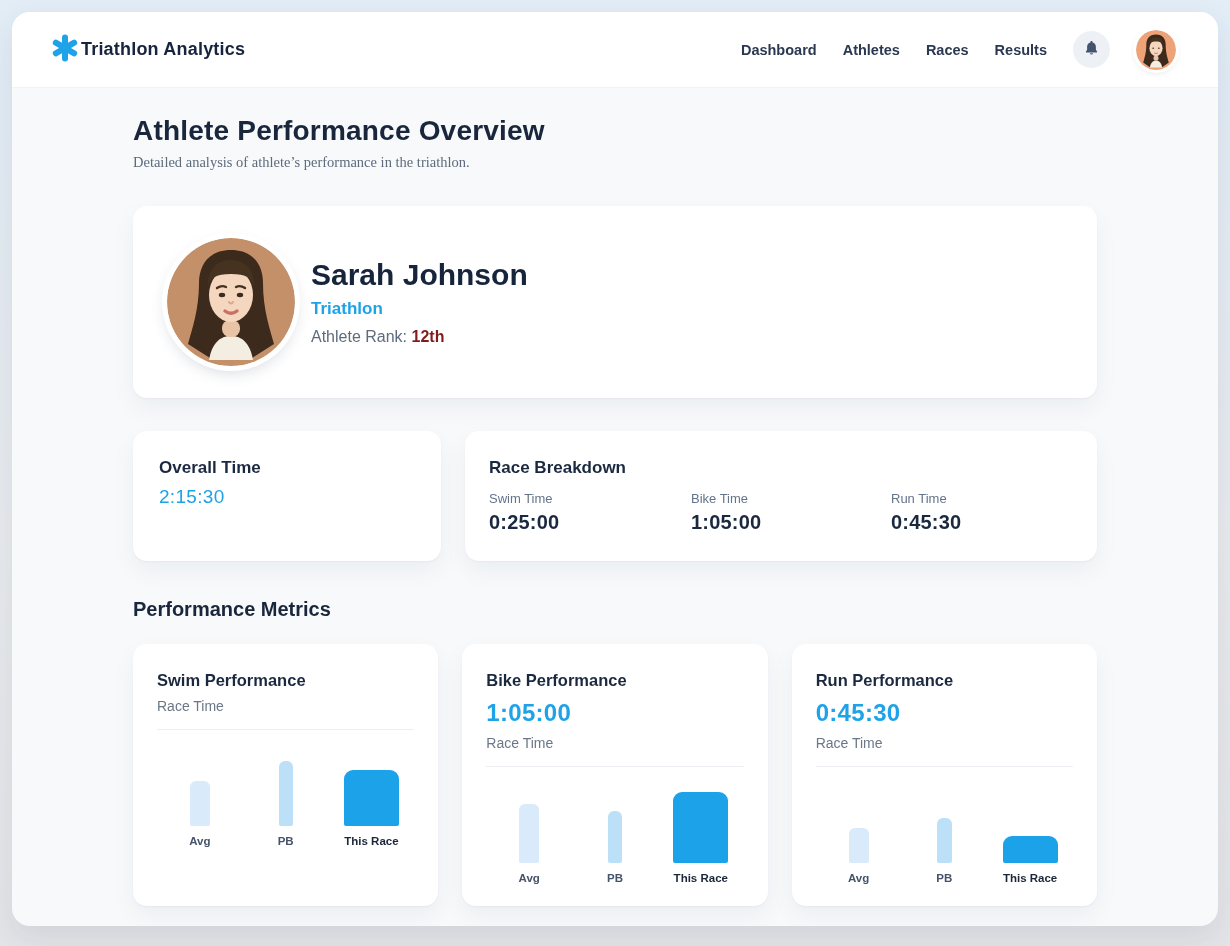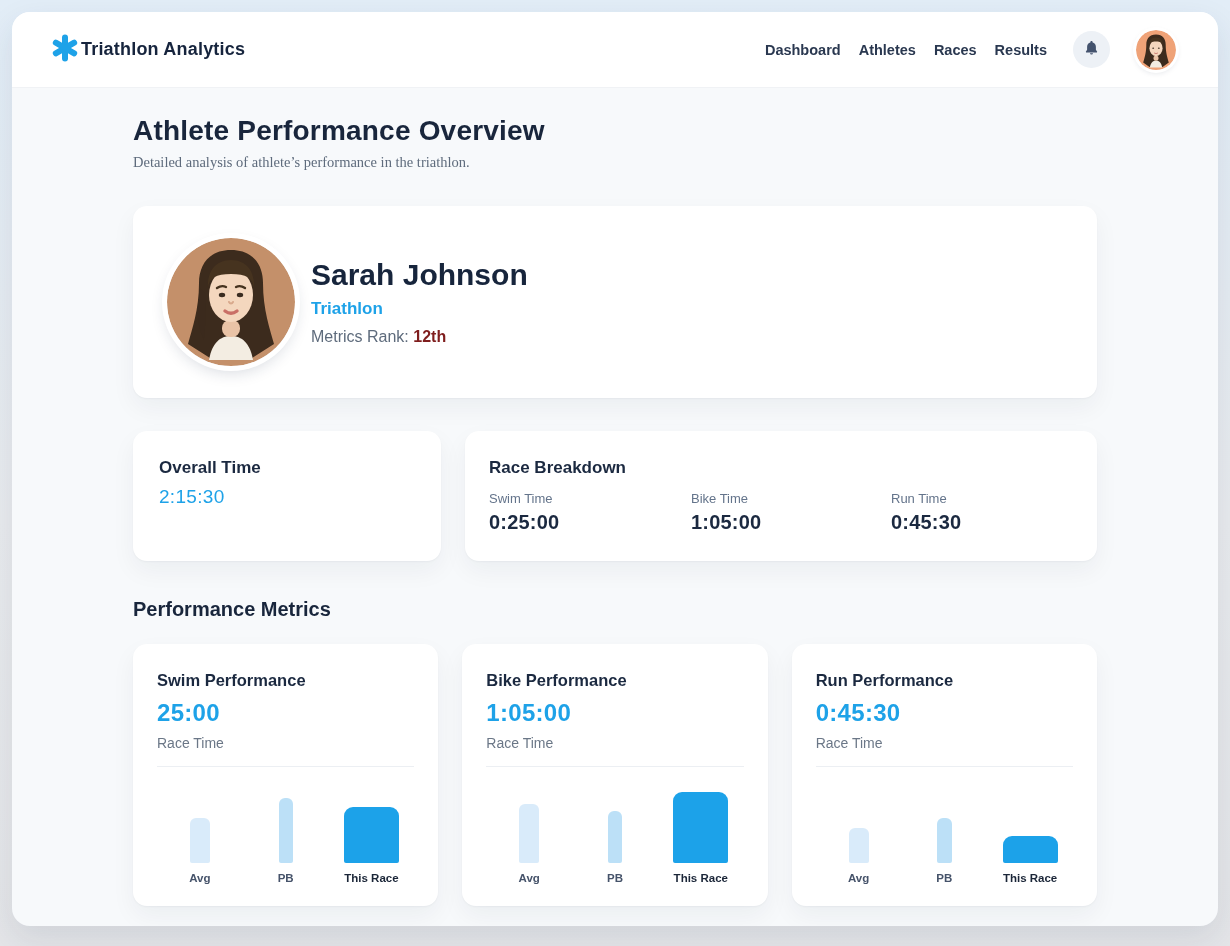--- a/index.html
+++ b/index.html
@@ -26,21 +26,21 @@
   .topbar {
     flex: 0 0 76px;
     background: #FFFFFF;
     display: flex; align-items: center; justify-content: space-between;
     padding: 0 42px 0 38px;
     border-bottom: 1px solid #F0F2F5;
   }
   .brand { display: flex; align-items: center; gap: 1px; cursor: pointer; }
   .brand-title { font-size: 18px; font-weight: 800; color: #16243D; letter-spacing: .2px; }
   .topbar-right { display: flex; align-items: center; gap: 26px; }
-  .nav { display: flex; align-items: center; gap: 18px; }
+  .nav { display: flex; align-items: center; gap: 26px; }
   .nav-item {
     font-size: 14.5px; font-weight: 600; color: #2A3850;
     text-decoration: none; cursor: pointer;
   }
   .icon-btn {
     width: 37px; height: 37px; border-radius: 50%;
     background: #EDF1F6; border: none; cursor: pointer;
     display: flex; align-items: center; justify-content: center;
   }
   .avatar-sm {
@@ -168,21 +168,21 @@
               <ellipse cx="55" cy="57" rx="3.2" ry="2.2" fill="#3A2C20"></ellipse>
               <ellipse cx="73" cy="57" rx="3.2" ry="2.2" fill="#3A2C20"></ellipse>
               <path d="M50 50c3-2 7-2 9-1M69 49c2-1 6-1 9 1" stroke="#46331F" stroke-width="2.4" fill="none" stroke-linecap="round"></path>
               <path d="M62 64c1 2 3 2 4 0" stroke="#D8A98C" stroke-width="2" fill="none" stroke-linecap="round"></path>
               <path d="M58 73c4 3 8 3 12 0" stroke="#C96F66" stroke-width="3.4" fill="none" stroke-linecap="round"></path>
             </svg>
           </div>
           <div>
             <div class="athlete-name">Sarah Johnson</div>
             <div class="athlete-role">Triathlon</div>
-            <div class="athlete-rank"><span>Metrics Rank: </span><b>12th</b></div>
+            <div class="athlete-rank"><span>Athlete Rank: </span><b>12th</b></div>
           </div>
         </section>
 
         <div class="summary-row">
           <section class="card overall-card">
             <div class="card-heading">Overall Time</div>
             <div class="overall-value">2:15:30</div>
           </section>
 
           <section class="card breakdown-card">
@@ -203,21 +203,20 @@
             </div>
           </section>
         </div>
 
         <h2 class="metrics-title">Performance Metrics</h2>
 
         <div class="metrics-row">
 
           <section class="card metric-card">
             <div class="metric-title">Swim Performance</div>
-            <div class="metric-value">25:00</div>
             <div class="metric-caption">Race Time</div>
             <hr class="metric-divider">
             <div class="chart">
               <div class="chart-col">
                   <div class="bar" style="height: 45px; width: 20px; background: rgb(217, 235, 250);"></div>
                 </div>
               <div class="chart-col">
                   <div class="bar" style="height: 65px; width: 14px; background: rgb(188, 224, 247);"></div>
                 </div>
               <div class="chart-col">

